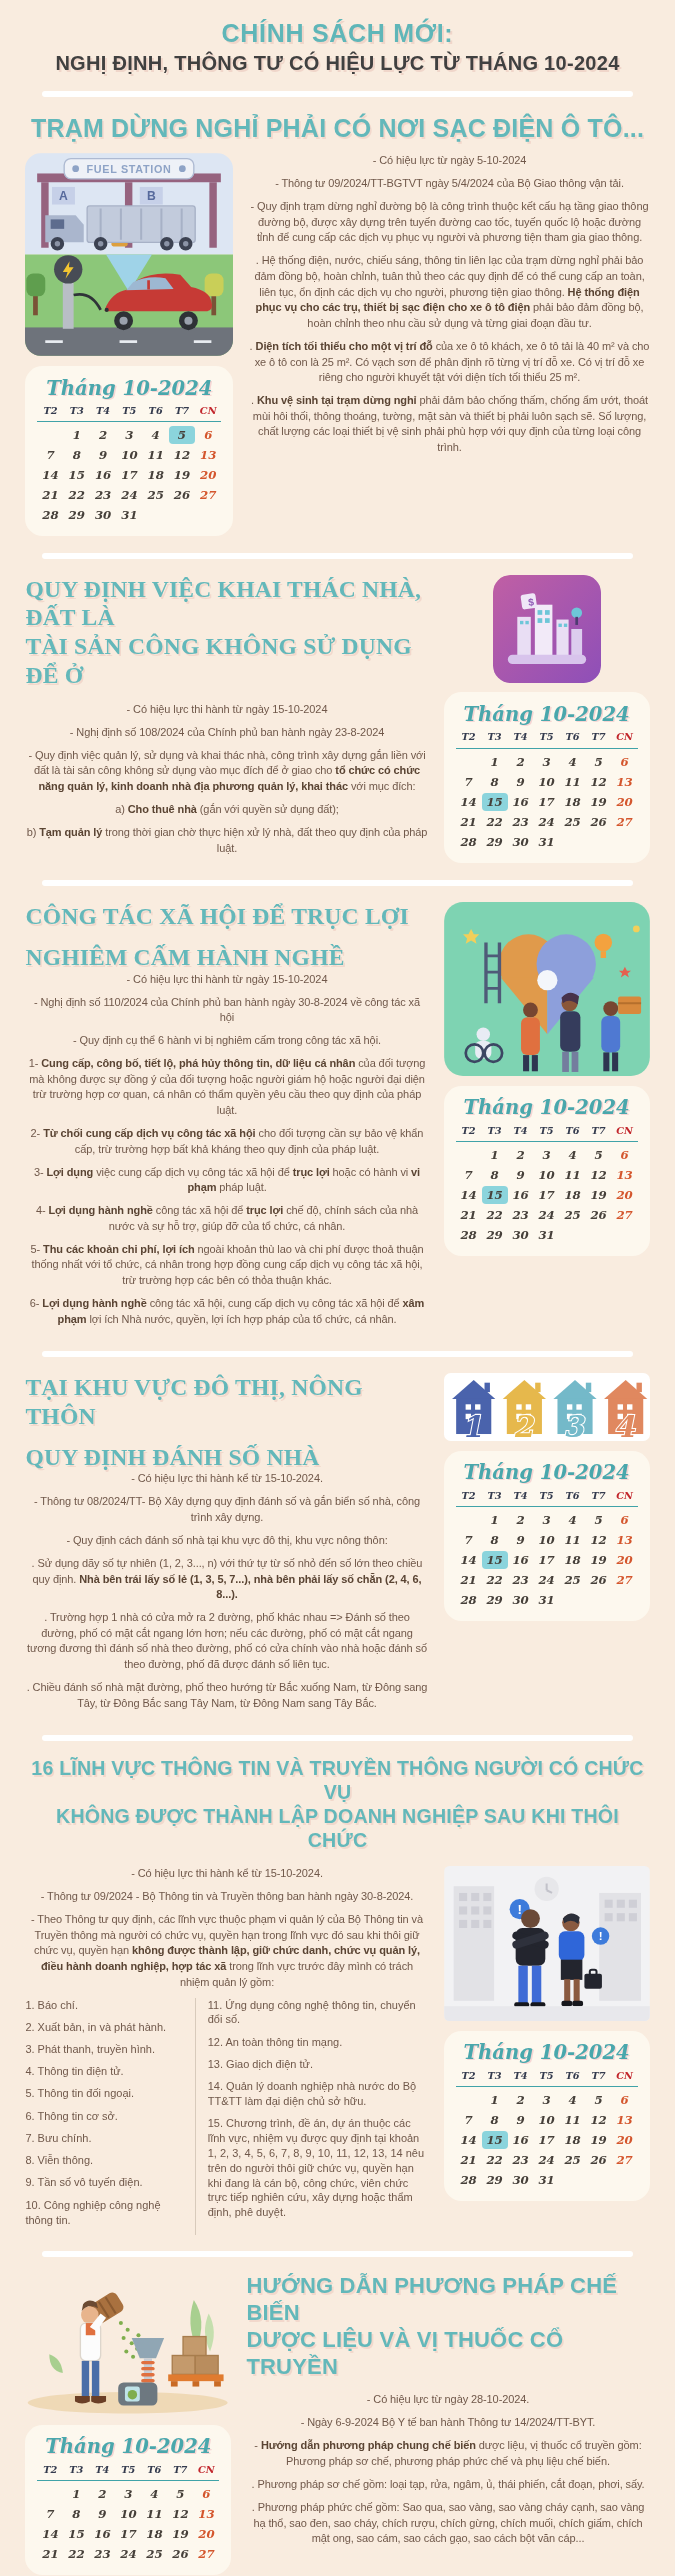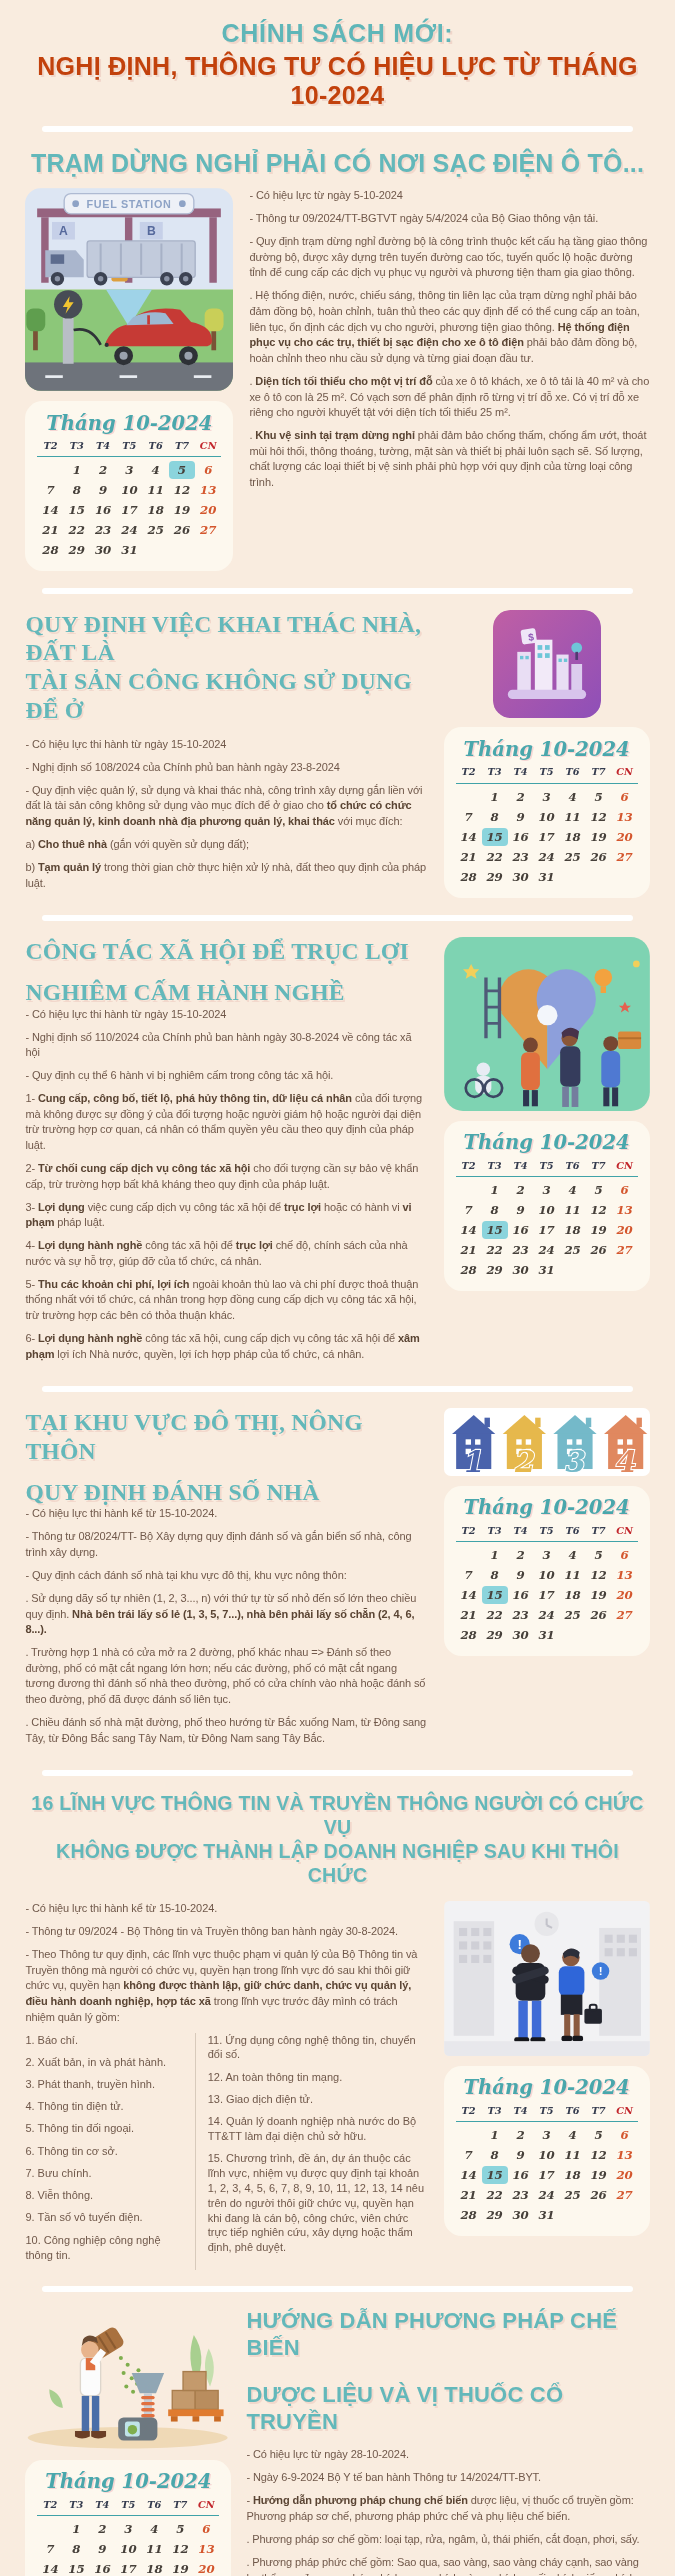--- a/index.html
+++ b/index.html
@@ -2,30 +2,30 @@
 <html style="font-size:10.8px"><head>
 <meta charset="utf-8">
 <style>
   * { margin:0; padding:0; box-sizing:border-box; }
   body { width:675px; background:#f9ecdf; font-family:"Liberation Sans", sans-serif; }
   .page { width:675px; min-height:2576px; background:#f9ecdf; padding:13.5px 20px 10.8px; position:relative; }
 
   
   .main-header { text-align:center; padding:5.4px 0 2.7px; }
   .main-title-1 { font-size:25px; font-weight:700; color:#5fb6b8; letter-spacing:0.7px; text-shadow:2px 2px 0 #f0d6ca; }
-  .main-title-2 { font-size:25px; font-weight:700; color:#c2410c; letter-spacing:0.3px; margin-top:4px; text-shadow:2px 2px 0 #f0d6ca; }
+  .main-title-2 { font-size:20px; font-weight:700; color:#404040; letter-spacing:0.3px; margin-top:4px; text-shadow:2px 2px 0 #f0d6ca; }
 
   .divider { height:6px; width:591px; background:#ffffff; border-radius:3.4px; margin:13.5px auto; }
 
   section { padding:2.7px 5.4px; }
   .sec-title { font-weight:700; color:#63b8ba; text-shadow:1.7px 1.7px 0 #f2d8cc; line-height:1.22; letter-spacing:0.2px; }
   .t38 { font-size:25px; } .t36 { font-size:23.6px;font-family:Liberation Serif, serif; } .t30 { font-size:19.6px; } .t34 { font-size:22px; }
   .center { text-align:center; }
 
-  .para { color:#70584a; font-size:11px; line-height:1.42; margin-bottom:7.4px; letter-spacing:-0.1px; }
+  .para { color:#70584a; font-size:11px; line-height:1.42; margin-bottom:7.4px; letter-spacing:-0.1px;text-align:center; }
   .para .b { font-weight:700; color:#5a4433; }
 
   .row { display:flex; gap:15px; }
   .col-side { width:206px; flex:0 0 206px; display:flex; flex-direction:column; gap:9.5px; }
   .col-main { flex:1; min-width:0; }
 
   
   .cal { background:#fdf8ee; border-radius:17.6px; padding:10.8px 12px 12px; }
   .cal-title { font-family:"DejaVu Serif", serif; font-style:italic; font-weight:700; font-size:19.6px; color:#49a7ac; text-align:center; text-shadow:1.4px 1.4px 0 #f6d6d4; margin-bottom:5.4px; }
   .cal-grid { display:grid; grid-template-columns:repeat(7,1fr); text-align:center; row-gap:2px; }
@@ -736,21 +736,21 @@
               <div class="cal-d">23</div>
               <div class="cal-d">24</div>
               <div class="cal-d">25</div>
               <div class="cal-d">26</div>
               <div class="cal-d sun">27</div>
             </div>
           </div>
       </div>
       <div class="col-main">
         <h2 class="sec-title t34">HƯỚNG DẪN PHƯƠNG PHÁP CHẾ BIẾN</h2>
-        <h2 class="sec-title t34" style="margin-bottom:12px;margin-top:20px;">DƯỢC LIỆU VÀ VỊ THUỐC CỔ TRUYỀN</h2>
+        <h2 class="sec-title t34" style="margin-bottom:12px;">DƯỢC LIỆU VÀ VỊ THUỐC CỔ TRUYỀN</h2>
         <div>
             <p class="para"><span>- Có hiệu lực từ ngày 28-10-2024.</span></p>
             <p class="para"><span>- Ngày 6-9-2024 Bộ Y tế ban hành Thông tư 14/2024/TT-BYT.</span></p>
             <p class="para"><span>- </span><span class="b">Hướng dẫn phương pháp chung chế biến</span><span> dược liệu, vị thuốc cổ truyền gồm: Phương pháp sơ chế, phương pháp phức chế và phụ liệu chế biến.</span></p>
             <p class="para"><span>. Phương pháp sơ chế gồm: loại tạp, rửa, ngâm, ủ, thái phiến, cắt đoạn, phơi, sấy.</span></p>
             <p class="para"><span>. Phương pháp phức chế gồm: Sao qua, sao vàng, sao vàng cháy cạnh, sao vàng hạ thổ, sao đen, sao cháy, chích rượu, chích gừng, chích muối, chích giấm, chích mật ong, sao cám, sao cách gạo, sao cách bột văn cáp...</span></p>
           </div>
 
       </div>
     </div>

